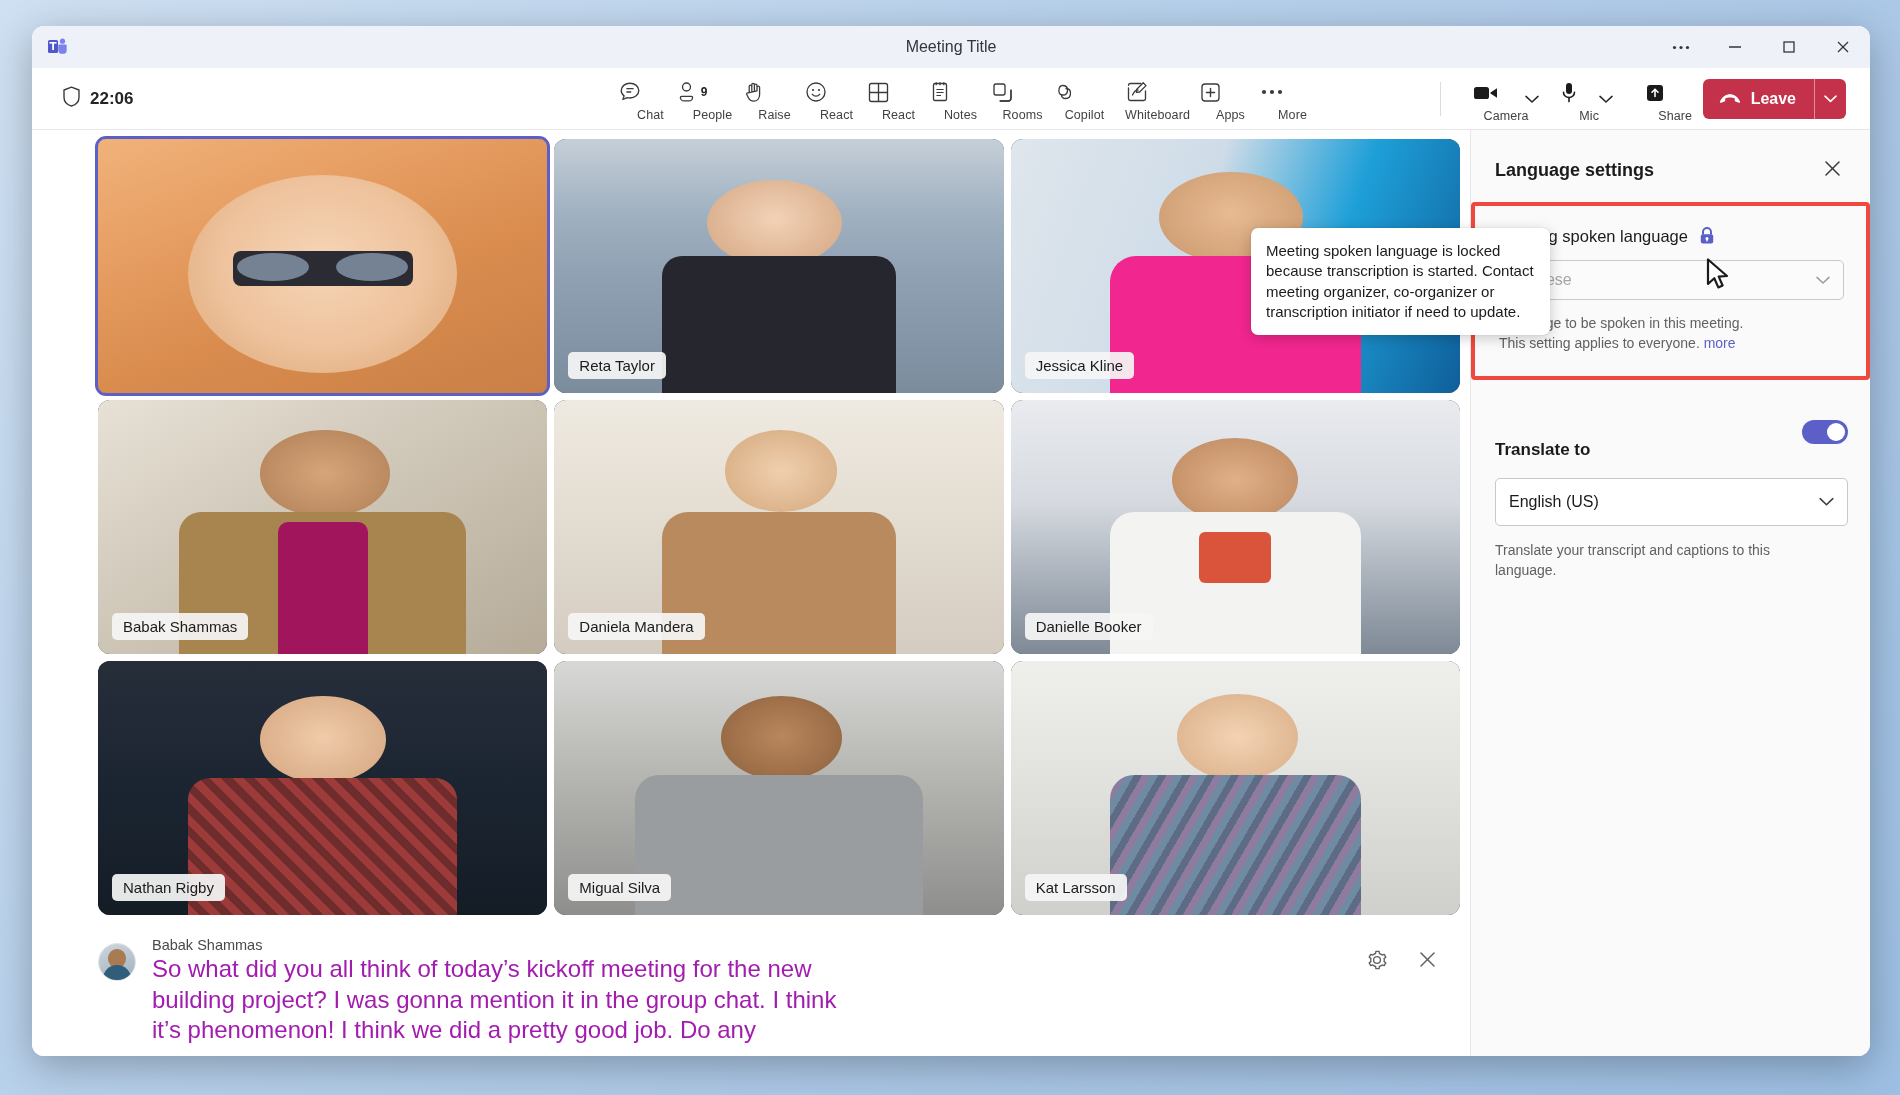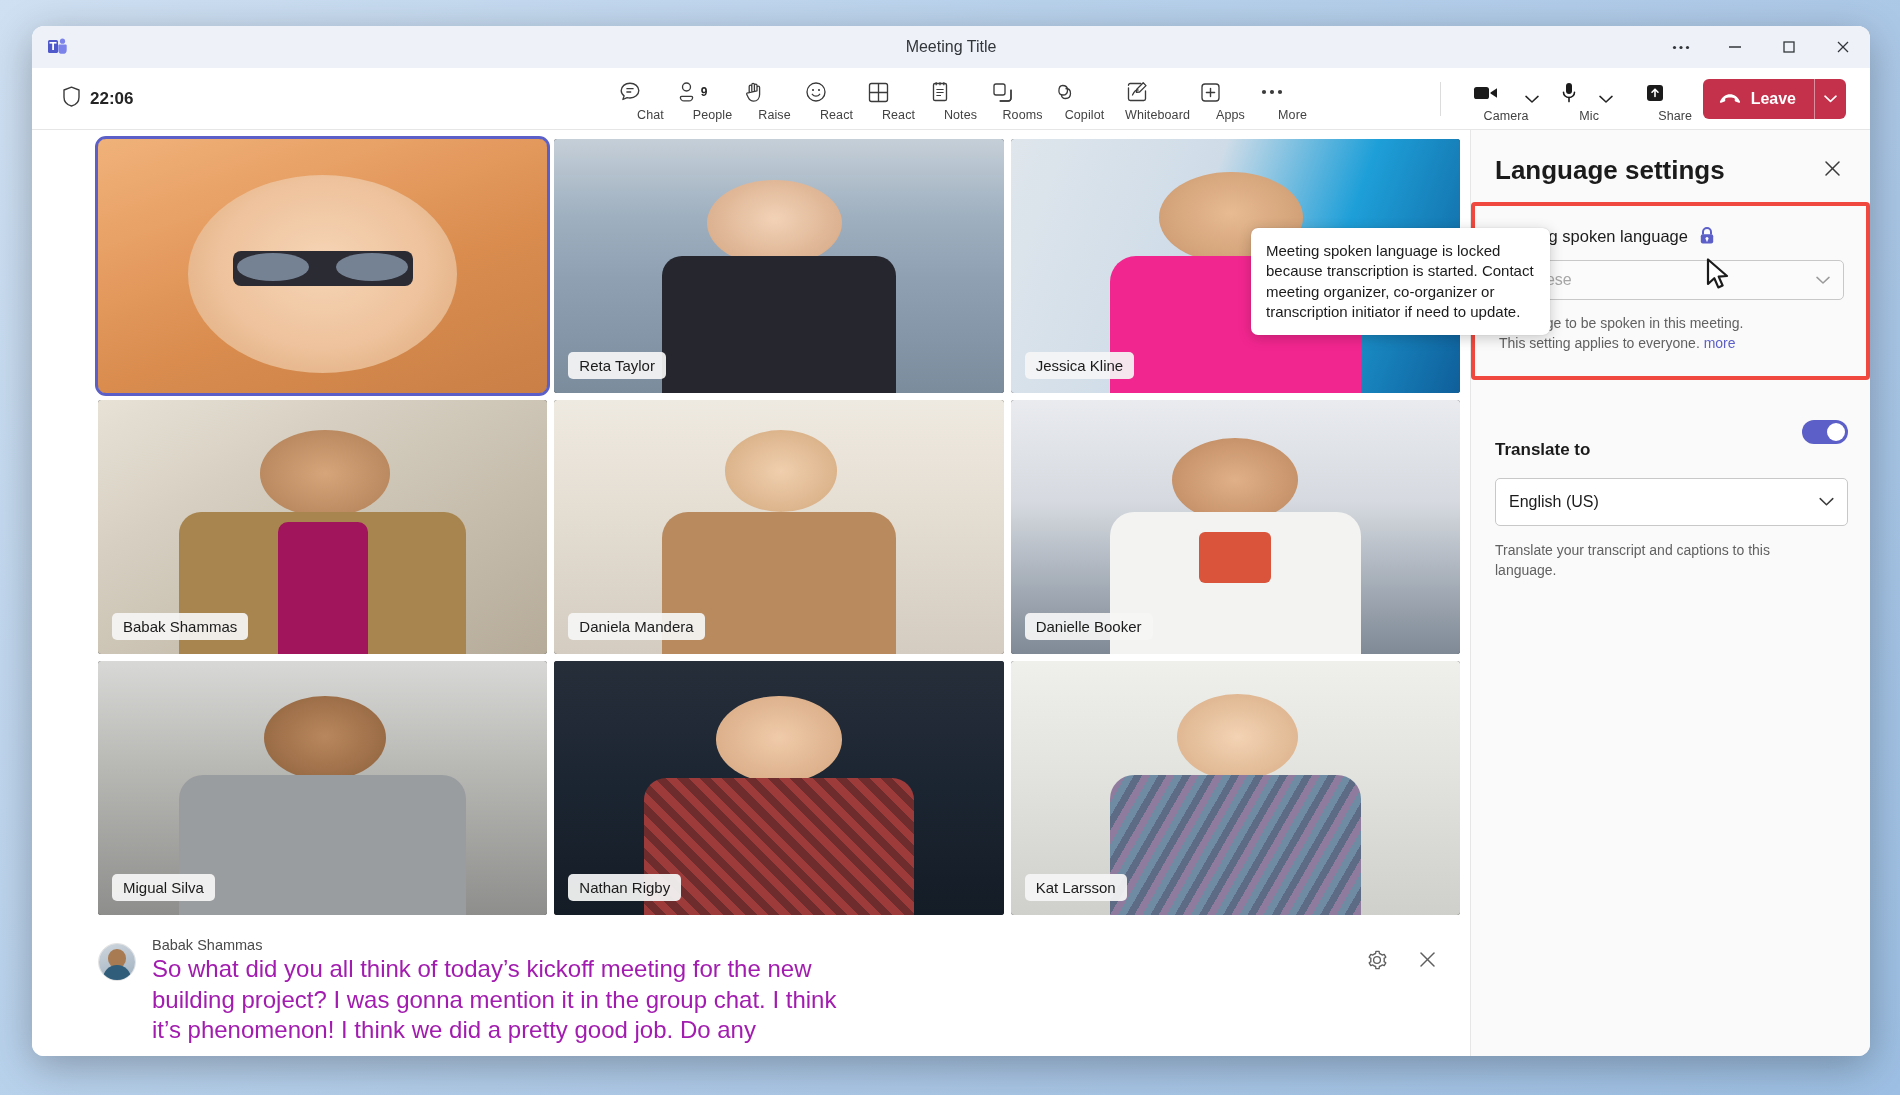--- a/index.html
+++ b/index.html
@@ -114,21 +114,21 @@
     flex: 1;
     display: grid;
     grid-template-columns: repeat(3, 1fr);
     grid-template-rows: repeat(3, 1fr);
     gap: 7px;
     padding: 9px 10px 4px 66px;
     min-height: 0;
   }
   .tile {
     position: relative;
-    border-radius: 3px;
+    border-radius: 12px;
     overflow: hidden;
     background: #2b2b2b;
   }
   .tile.active { outline: 3px solid #5b5fc7; outline-offset: 0px; border-radius: 8px; }
   .nametag {
     position: absolute; left: 14px; bottom: 14px;
     background: rgba(245,245,245,0.93);
     color: #1b1b1b;
     font-size: 15px;
     padding: 5px 11px;
@@ -167,21 +167,21 @@
     flex: 0 0 400px;
     border-left: 1px solid #e6e6e6;
     background: #fafafa;
     display: flex; flex-direction: column;
     position: relative;
   }
   .panel-head {
     display: flex; align-items: center; justify-content: space-between;
     padding: 24px 22px 16px 24px;
   }
-  .panel-title { font-size: 26px; font-weight: 700; color: #1b1b1b; }
+  .panel-title { font-size: 18px; font-weight: 700; color: #1b1b1b; }
   .panel-close {
     width: 32px; height: 32px; border-radius: 5px; cursor: pointer;
     display: flex; align-items: center; justify-content: center; color: #3b3b3b;
   }
 
   .hl-box {
     margin: 0 0 0 0;
     border: 4px solid #f0483e;
     border-radius: 4px;
     padding: 20px 22px 22px 24px;
@@ -532,31 +532,31 @@
 
         <div class="tile">
           <div class="ph" style="background:linear-gradient(to bottom,#e9ebef 0%,#d6dae0 40%,#9aa3ae 80%,#7f8a96 100%)"></div>
           <div class="skin" style="left:36%;top:15%;width:28%;height:33%;background:radial-gradient(ellipse at 50% 50%,#e0b089 0%,#c7936a 70%,#9d6c46 100%)"></div>
           <div class="skin" style="left:22%;top:44%;width:56%;height:56%;border-radius:24px 24px 0 0;background:#f3f3f1"></div>
           <div class="skin" style="left:42%;top:52%;width:16%;height:20%;border-radius:6px;background:#d9543a"></div>
           <div class="nametag">Danielle Booker</div>
         </div>
 
         <div class="tile">
+          <div class="ph" style="background:linear-gradient(to bottom,#262e3a 0%,#1b2531 50%,#141c26 100%)"></div>
+          <div class="skin" style="left:36%;top:14%;width:28%;height:34%;background:radial-gradient(ellipse at 50% 48%,#f0cbaa 0%,#dcb08b 70%,#b8875f 100%)"></div>
+          <div class="skin" style="left:20%;top:46%;width:60%;height:54%;border-radius:22px 22px 0 0;background:repeating-linear-gradient(45deg,#9d3b3b 0 8px,#6e2c2c 8px 16px)"></div>
+          <div class="nametag">Nathan Rigby</div>
+        </div>
+
+        <div class="tile">
           <div class="ph" style="background:linear-gradient(to bottom,#d8d9d6 0%,#b9bab6 40%,#8e8f8c 100%)"></div>
           <div class="skin" style="left:37%;top:14%;width:27%;height:33%;background:radial-gradient(ellipse at 50% 48%,#b9875d 0%,#9a6c46 70%,#70492b 100%)"></div>
           <div class="skin" style="left:18%;top:45%;width:64%;height:55%;border-radius:24px 24px 0 0;background:#9a9d9f"></div>
           <div class="nametag">Migual Silva</div>
-        </div>
-
-        <div class="tile">
-          <div class="ph" style="background:linear-gradient(to bottom,#262e3a 0%,#1b2531 50%,#141c26 100%)"></div>
-          <div class="skin" style="left:36%;top:14%;width:28%;height:34%;background:radial-gradient(ellipse at 50% 48%,#f0cbaa 0%,#dcb08b 70%,#b8875f 100%)"></div>
-          <div class="skin" style="left:20%;top:46%;width:60%;height:54%;border-radius:22px 22px 0 0;background:repeating-linear-gradient(45deg,#9d3b3b 0 8px,#6e2c2c 8px 16px)"></div>
-          <div class="nametag">Nathan Rigby</div>
         </div>
 
         <div class="tile">
           <div class="ph" style="background:linear-gradient(to bottom,#eff0ec 0%,#e2e3de 45%,#cfd0cb 100%)"></div>
           <div class="skin" style="left:37%;top:13%;width:27%;height:34%;background:radial-gradient(ellipse at 50% 50%,#f3d3b4 0%,#e0b893 70%,#bb8f68 100%)"></div>
           <div class="skin" style="left:22%;top:45%;width:56%;height:55%;border-radius:24px 24px 0 0;background:repeating-linear-gradient(120deg,#5d6b84 0 7px,#8e7b9e 7px 14px,#6f8aa3 14px 21px)"></div>
           <div class="nametag">Kat Larsson</div>
         </div>
       </div>
 

